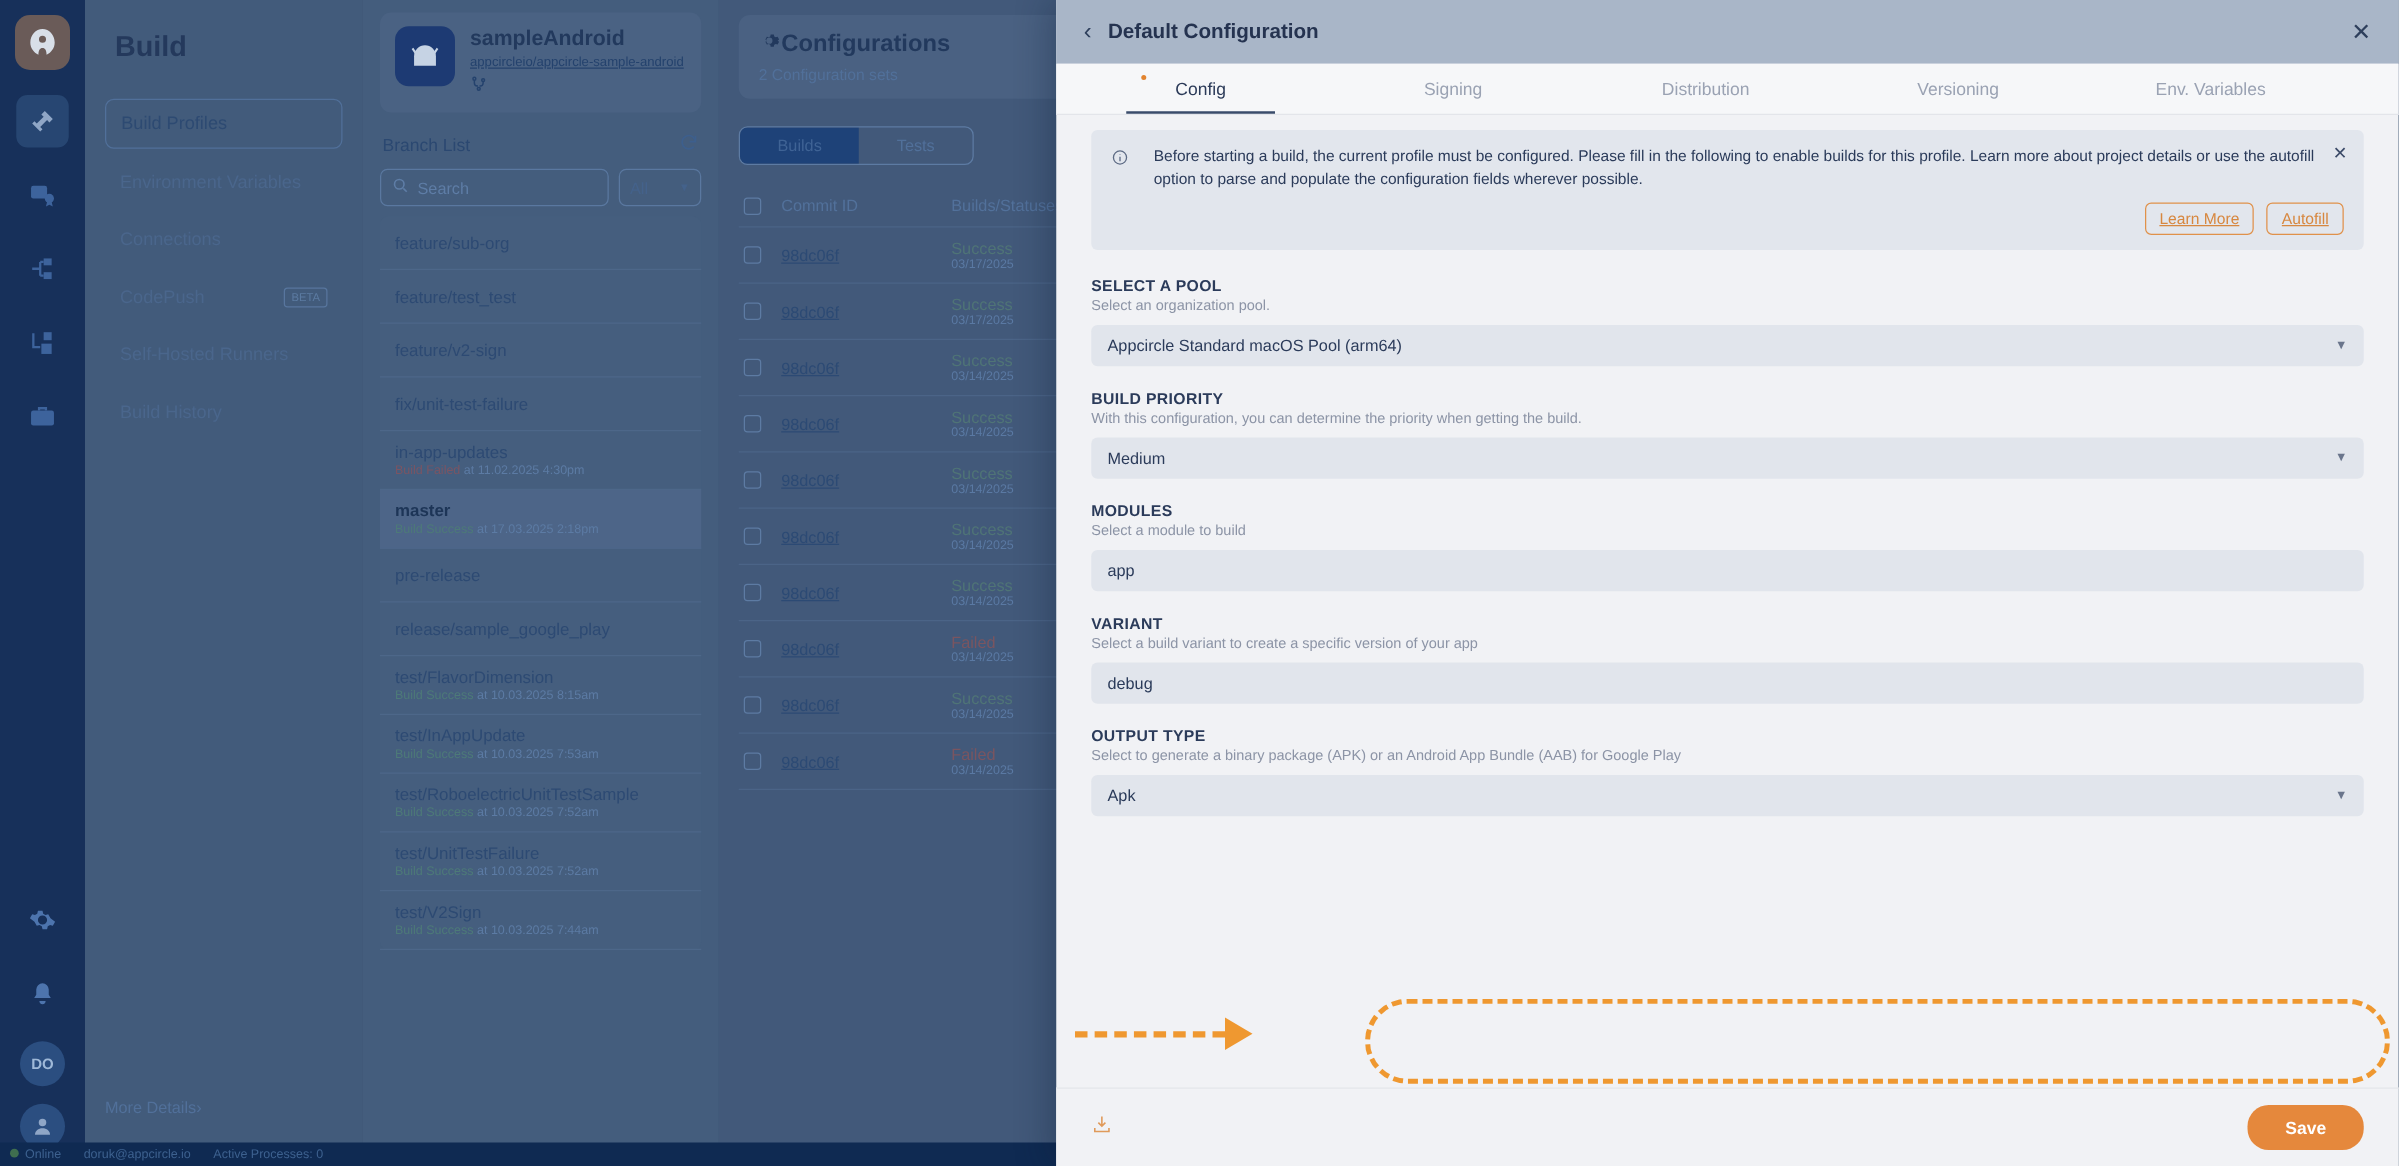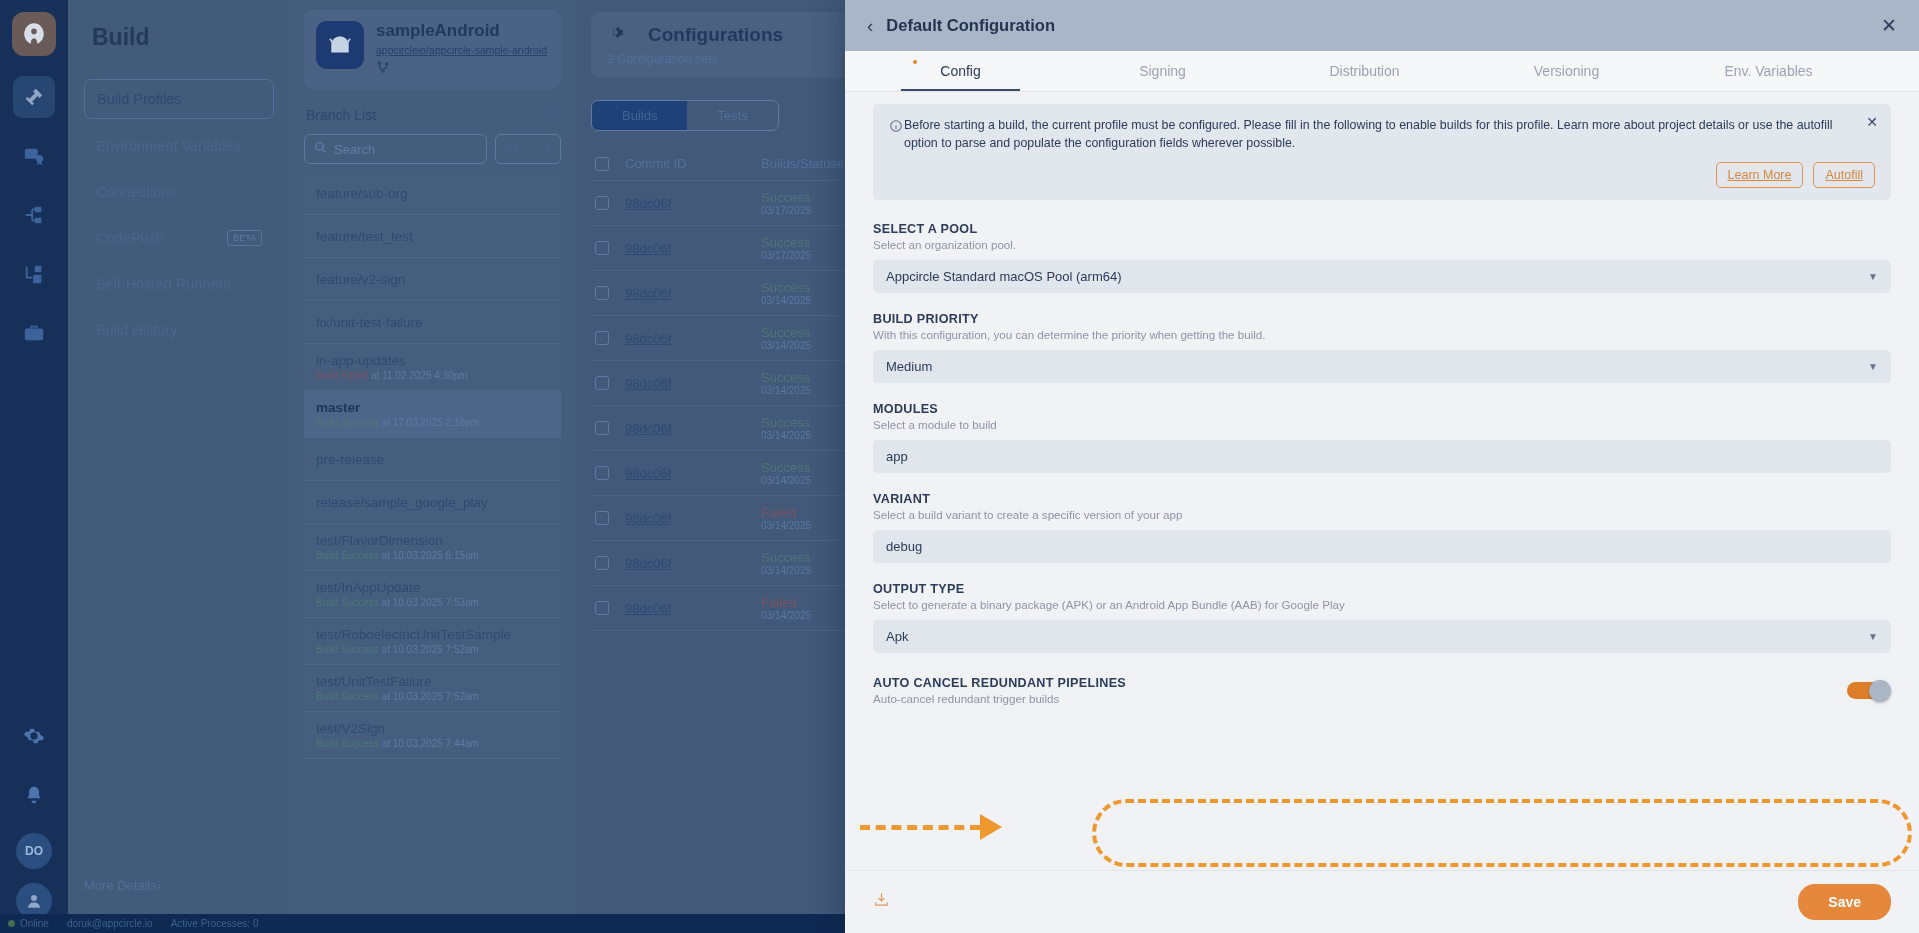--- a/index.html
+++ b/index.html
@@ -113,21 +113,21 @@
   .branch-status { font-size: 10px; margin-top: 2px; color: #5c7ba4; }
   .st-fail { color: #7b5563; }
   .st-ok { color: #4d7a78; }
 
   
   .conf-col { flex: 1; height: 933px; background: #42597a; padding: 12px 16px; }
   .conf-card {
     background: #4a6182; border-radius: 9px; padding: 12px 16px; margin-bottom: 22px;
     width: 293px;
   }
-  .conf-title { font-size: 19px; font-weight: bold; color: #22395d; display: flex; align-items: center; gap: 24px; }
+  .conf-title { font-size: 19px; font-weight: bold; color: #22395d; display: flex; align-items: center; gap: 1px; }
   .conf-sub { font-size: 12.5px; color: #51709a; margin-top: 6px; }
   .seg {
     display: inline-flex; border: 1px solid #5d7ba3; border-radius: 7px; overflow: hidden;
     margin-bottom: 16px;
   }
   .seg div { padding: 7px 30px; font-size: 13px; color: #51709a; }
   .seg .on { background: #1e4278; color: #3f6395; }
   .tbl-head, .tbl-row {
     display: flex; align-items: center; gap: 16px;
     padding: 9px 4px; border-bottom: 1px solid #4b6487;
@@ -179,21 +179,21 @@
   }
   .tab .dot-orange {
     position: absolute; left: 34px; top: 9px;
     width: 4px; height: 4px; border-radius: 50%; background: #e2842f;
   }
 
   .panel-body { flex: 1; overflow: hidden; padding: 12px 28px 0 28px; position: relative; }
 
   .notice {
     background: #e2e6ed; border-radius: 5px; padding: 13px 16px 12px 16px;
-    display: flex; gap: 0; position: relative; margin-bottom: 22px;
+    display: flex; gap: 19px; position: relative; margin-bottom: 22px;
   }
   .notice-icon { color: #5d6b85; font-size: 13px; margin-top: 2px; flex: 0 0 15px; }
   .notice-txt { font-size: 12.4px; line-height: 1.42; color: #2b3b5a; max-width: 930px; }
   .notice-close { position: absolute; right: 13px; top: 10px; color: #3b4a68; font-size: 14px; }
   .notice-btns { display: flex; gap: 10px; justify-content: flex-end; margin-top: 10px; }
   .btn-outline {
     border: 1px solid #e0914a; color: #d7873f; background: transparent;
     border-radius: 5px; padding: 5px 11px; font-size: 12.5px;
     font-family: "Liberation Sans", sans-serif; cursor: pointer; text-decoration: underline;
   }
@@ -635,31 +635,20 @@
           <div class="field">
             <div class="field-label">OUTPUT TYPE</div>
             <div class="field-desc">Select to generate a binary package (APK) or an Android App Bundle (AAB) for Google Play</div>
             <div class="field-input">
               <span>Apk</span>
               <span class="caret">▼</span>
             </div>
           </div>
         </div>
 
-      <div class="field">
-        <div class="toggle-row">
-          <div>
-            <div class="field-label">AUTO CANCEL REDUNDANT PIPELINES</div>
-            <div class="field-desc">Auto-cancel redundant trigger builds</div>
-          </div>
-          <div class="switch">
-            <div class="knob"></div>
-          </div>
-        </div>
-      </div>
 
     </div>
 
     <div class="panel-foot">
       <span class="dl-icon">
         <svg width="17" height="17" viewBox="0 0 24 24" fill="none" stroke="#e09a5a" stroke-width="1.8">
           <path d="M12 3v10M8 10l4 4 4-4"></path>
             <path d="M4 16v4h16v-4"></path>
         </svg>
       </span>

